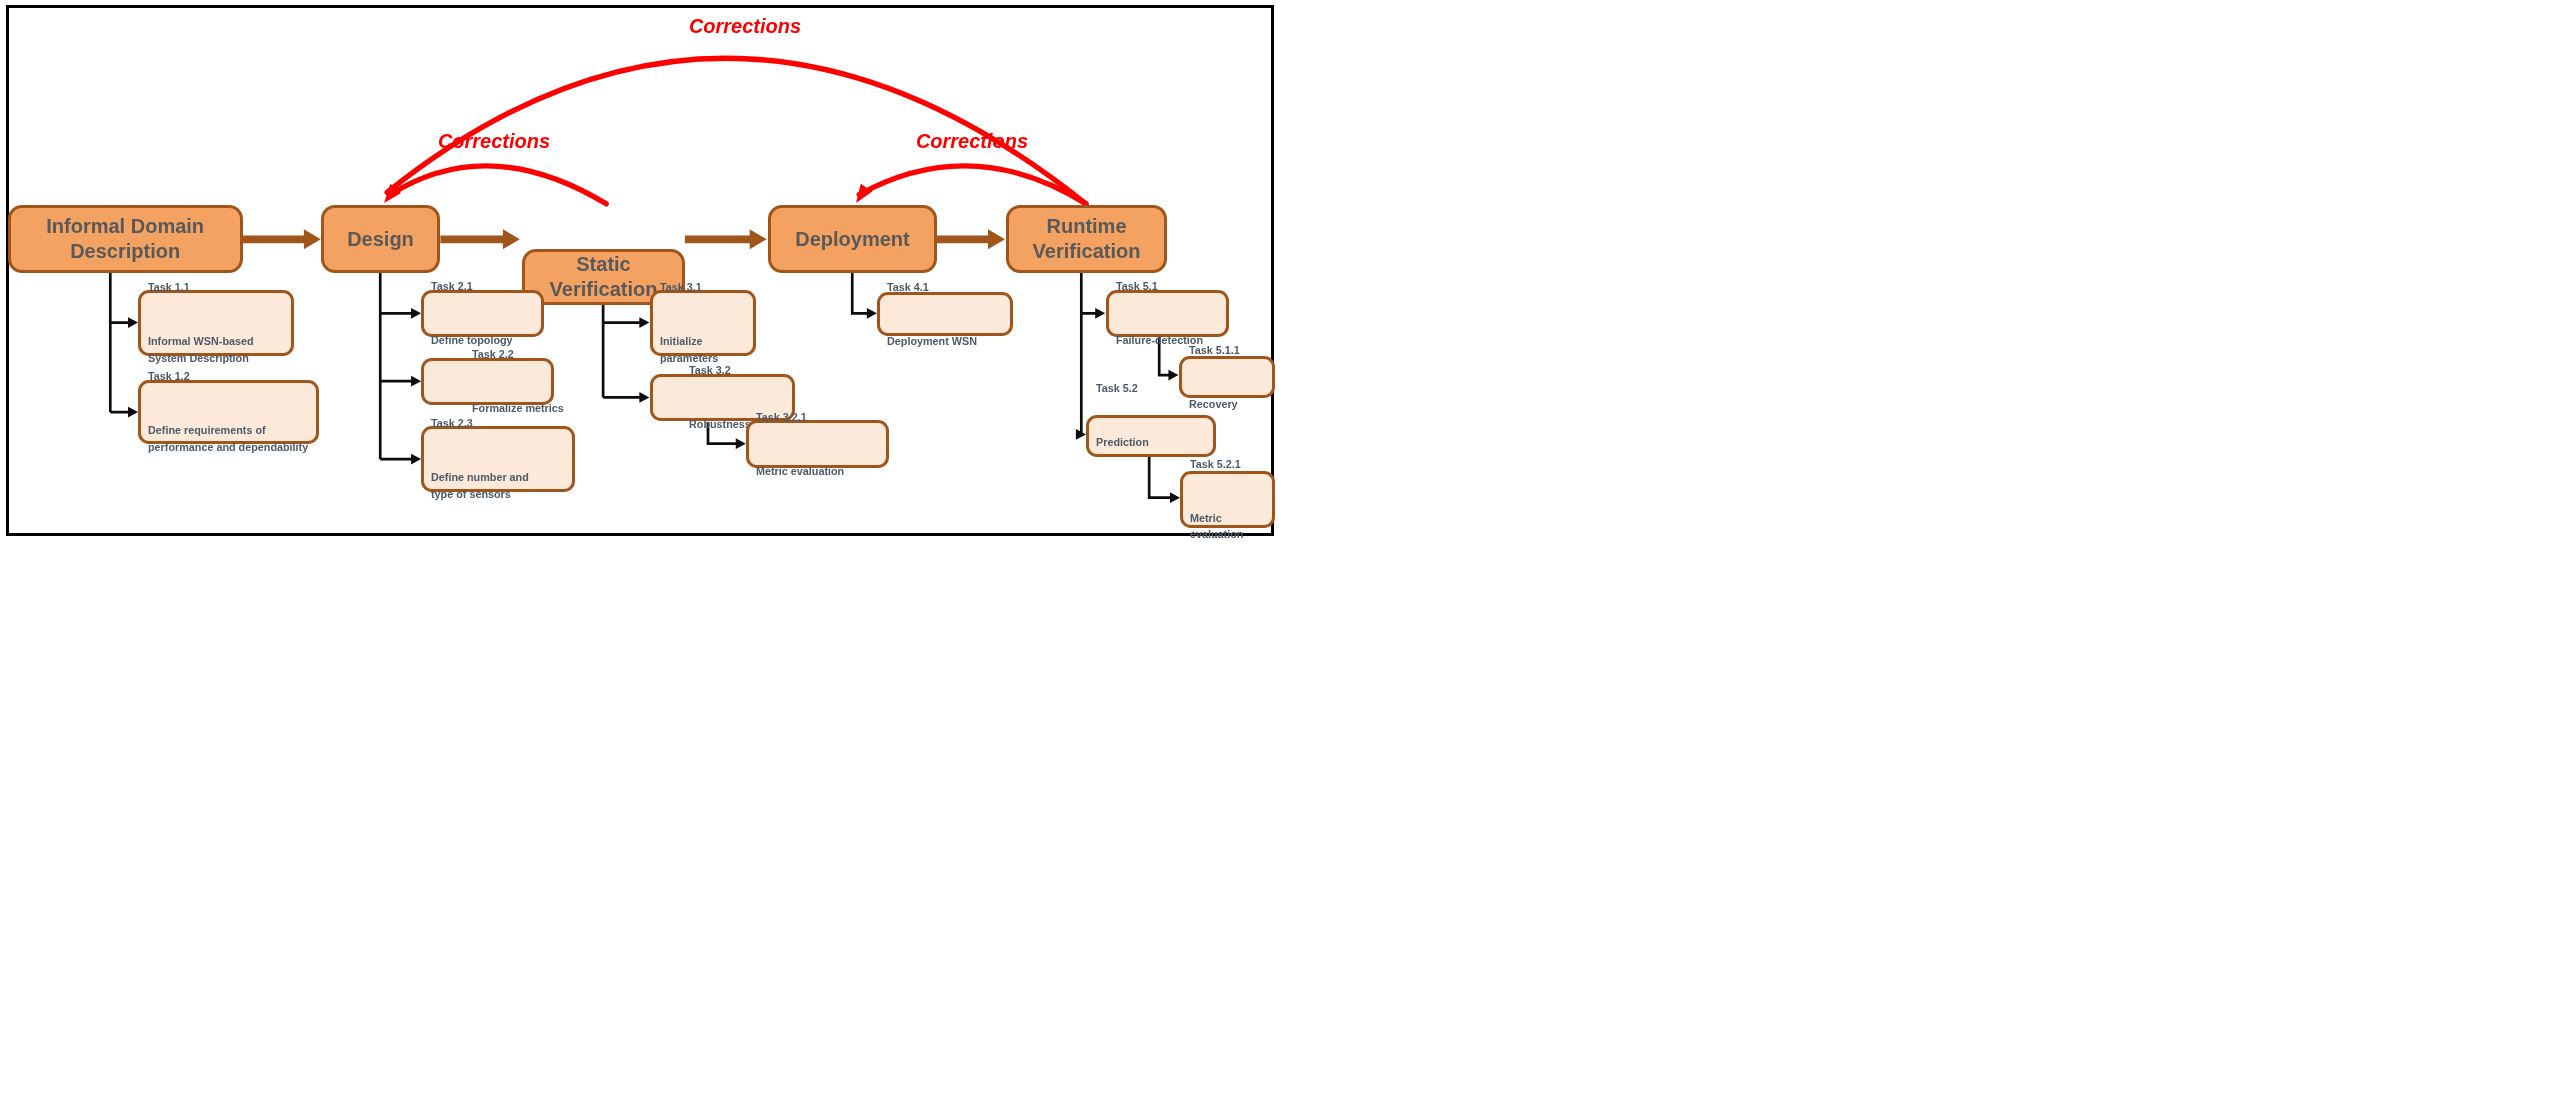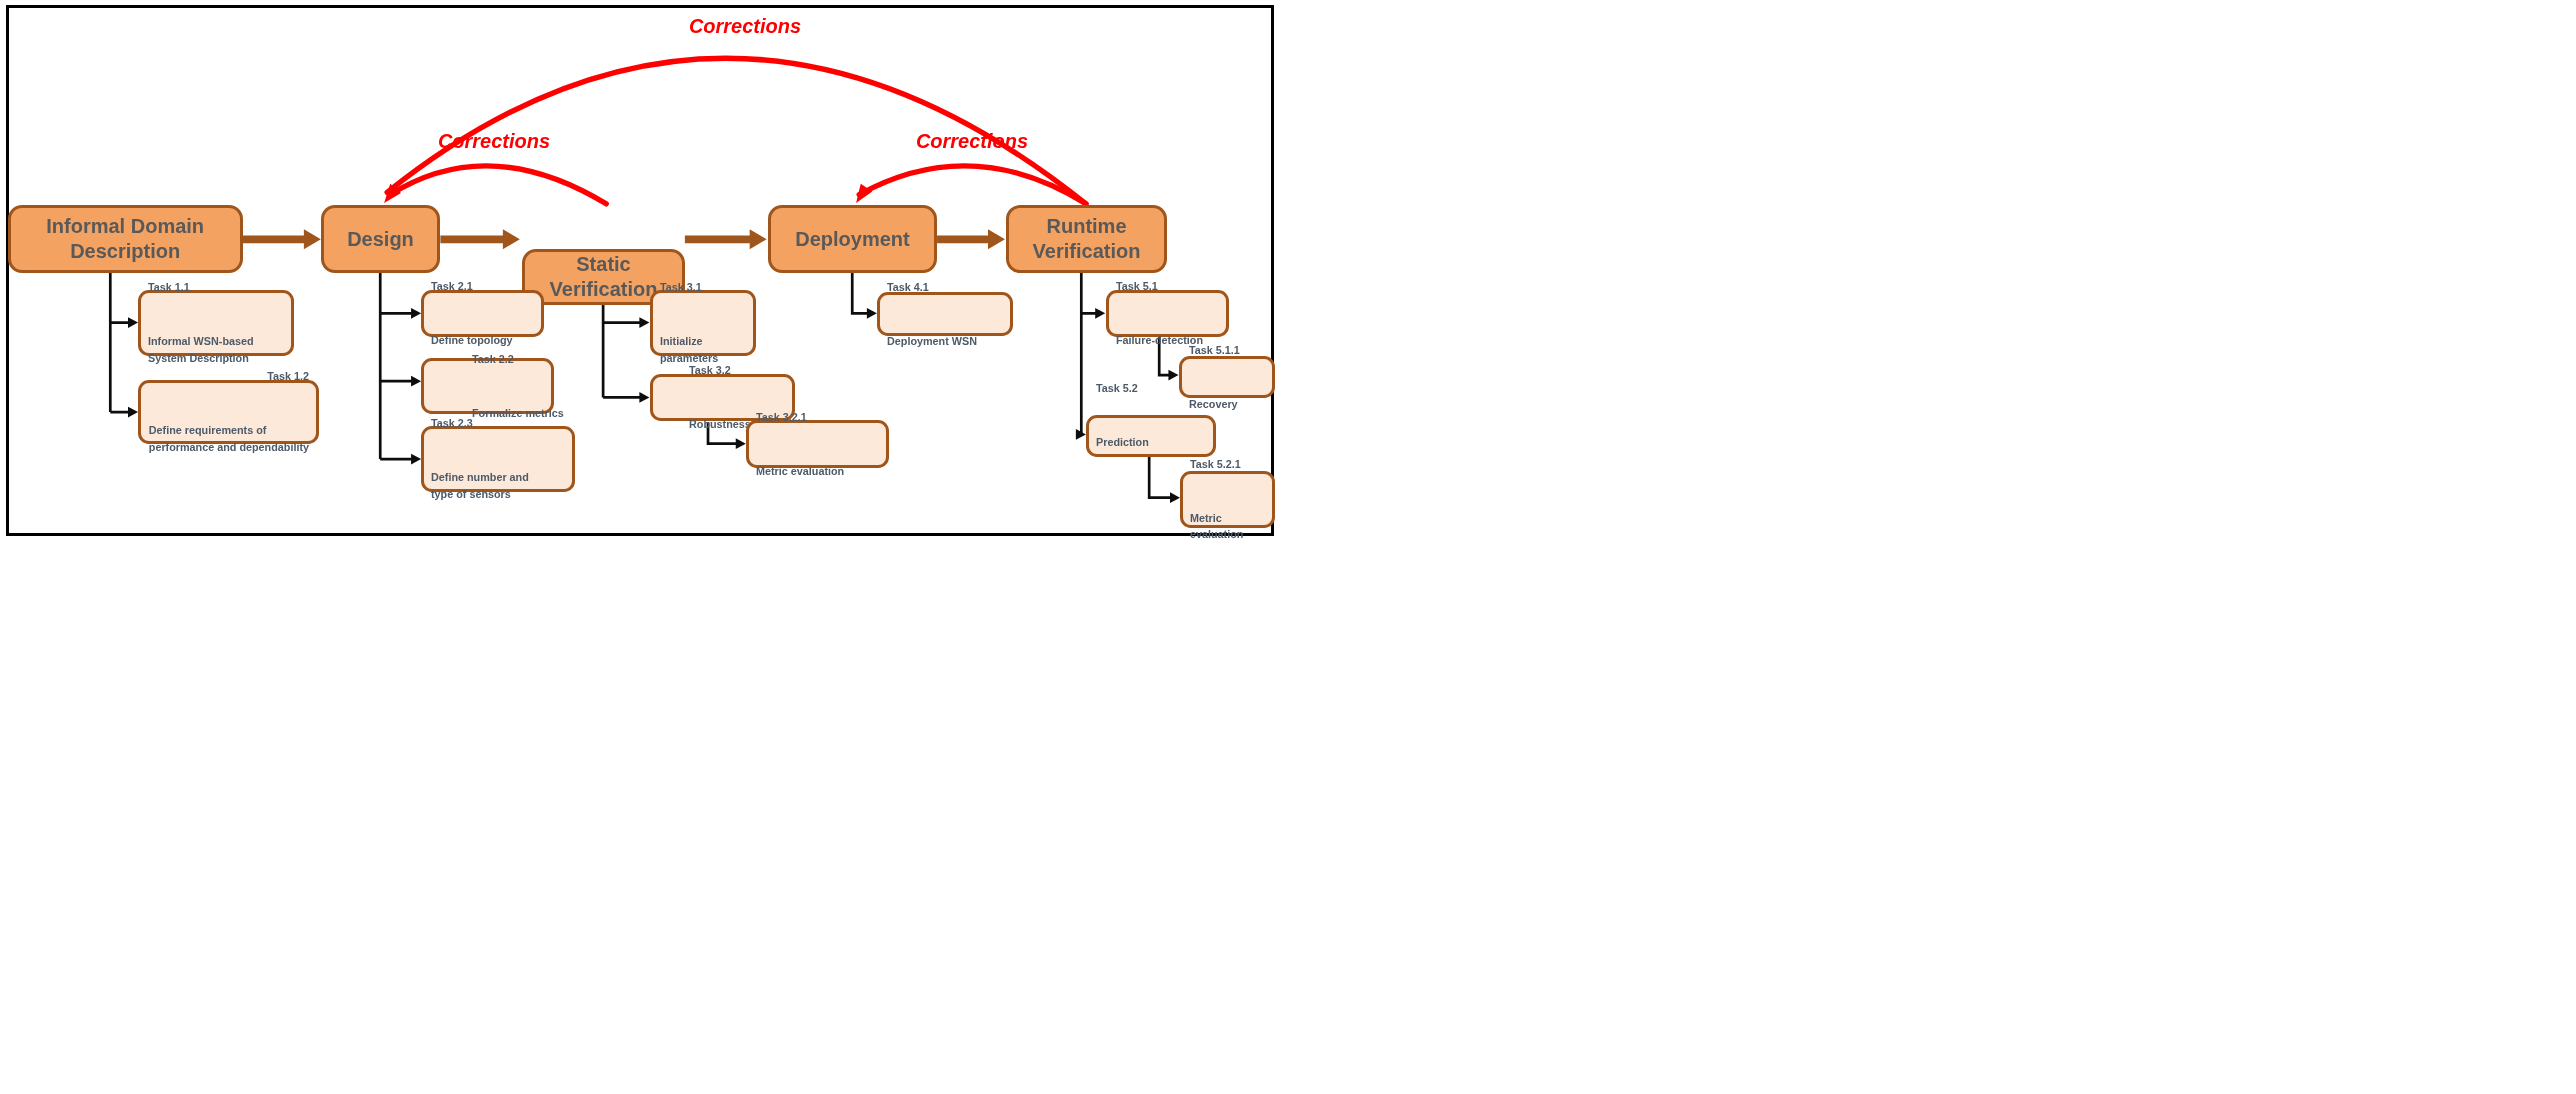--- a/index.html
+++ b/index.html
@@ -132,30 +132,30 @@
 </div>
 <div class="phase" style="left:1006px;top:205px;width:161px;height:68px;">
   <span>Runtime Verification</span>
 </div>
 
 <div class="task" style="left:138px;top:290px;width:156px;height:66px;">
   <span class="t-title">Task 1.1</span>
   <span class="t-desc">Informal WSN-based
 System Description</span>
 </div>
-<div class="task" style="left:138px;top:380px;width:181px;height:64px;align-items:flex-end;">
+<div class="task" style="left:138px;top:380px;width:181px;height:64px;">
   <span class="t-title">Task 1.2</span>
   <span class="t-desc">Define requirements of
 performance and dependability</span>
 </div>
 <div class="task" style="left:421px;top:290px;width:123px;height:47px;">
   <span class="t-title">Task 2.1</span>
   <span class="t-desc">Define topology</span>
 </div>
-<div class="task" style="left:421px;top:358px;width:133px;height:56px;padding-left:48px;">
+<div class="task" style="left:421px;top:358px;width:133px;height:47px;padding-left:48px;">
   <span class="t-title">Task 2.2</span>
   <span class="t-desc">Formalize metrics</span>
 </div>
 <div class="task" style="left:421px;top:426px;width:154px;height:66px;">
   <span class="t-title">Task 2.3</span>
   <span class="t-desc">Define number and
 type of sensors</span>
 </div>
 <div class="task" style="left:650px;top:290px;width:106px;height:66px;">
   <span class="t-title">Task 3.1</span>

